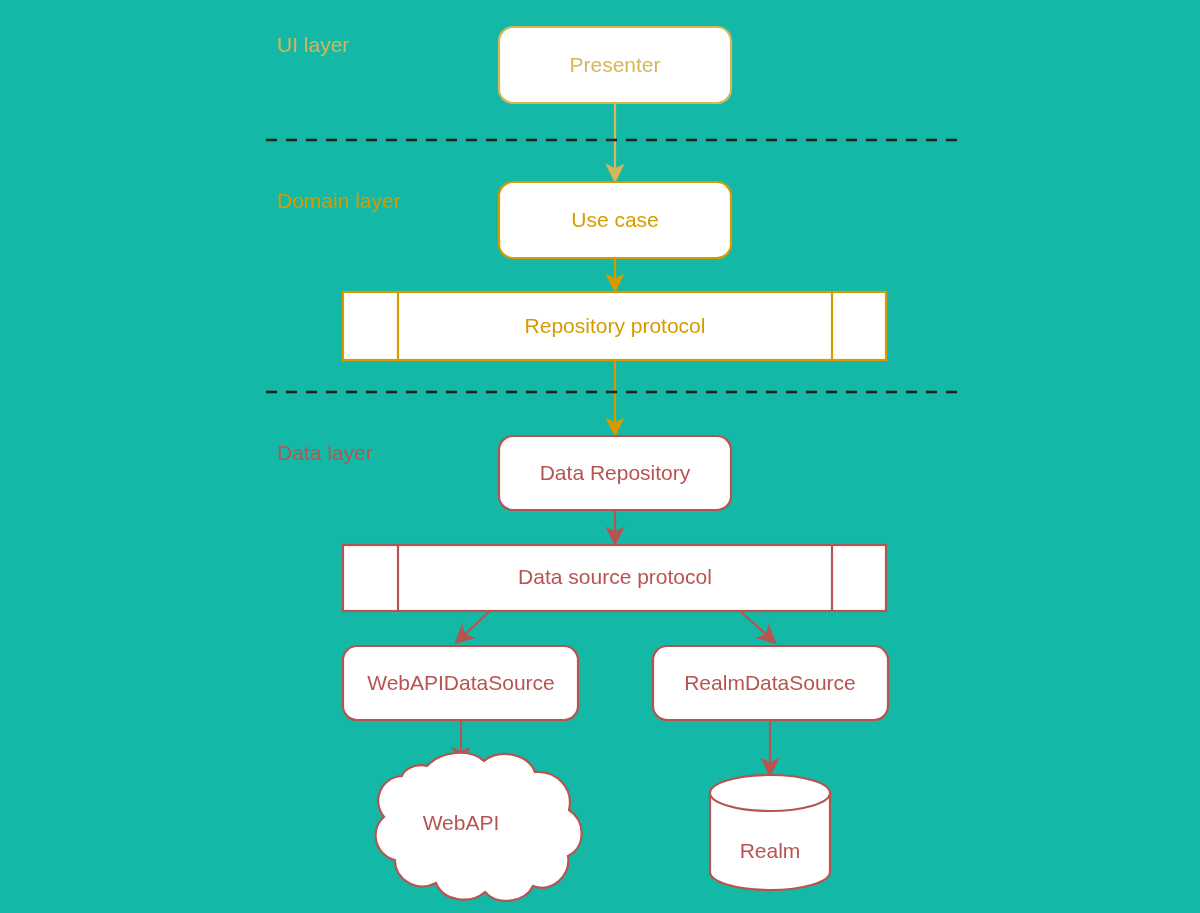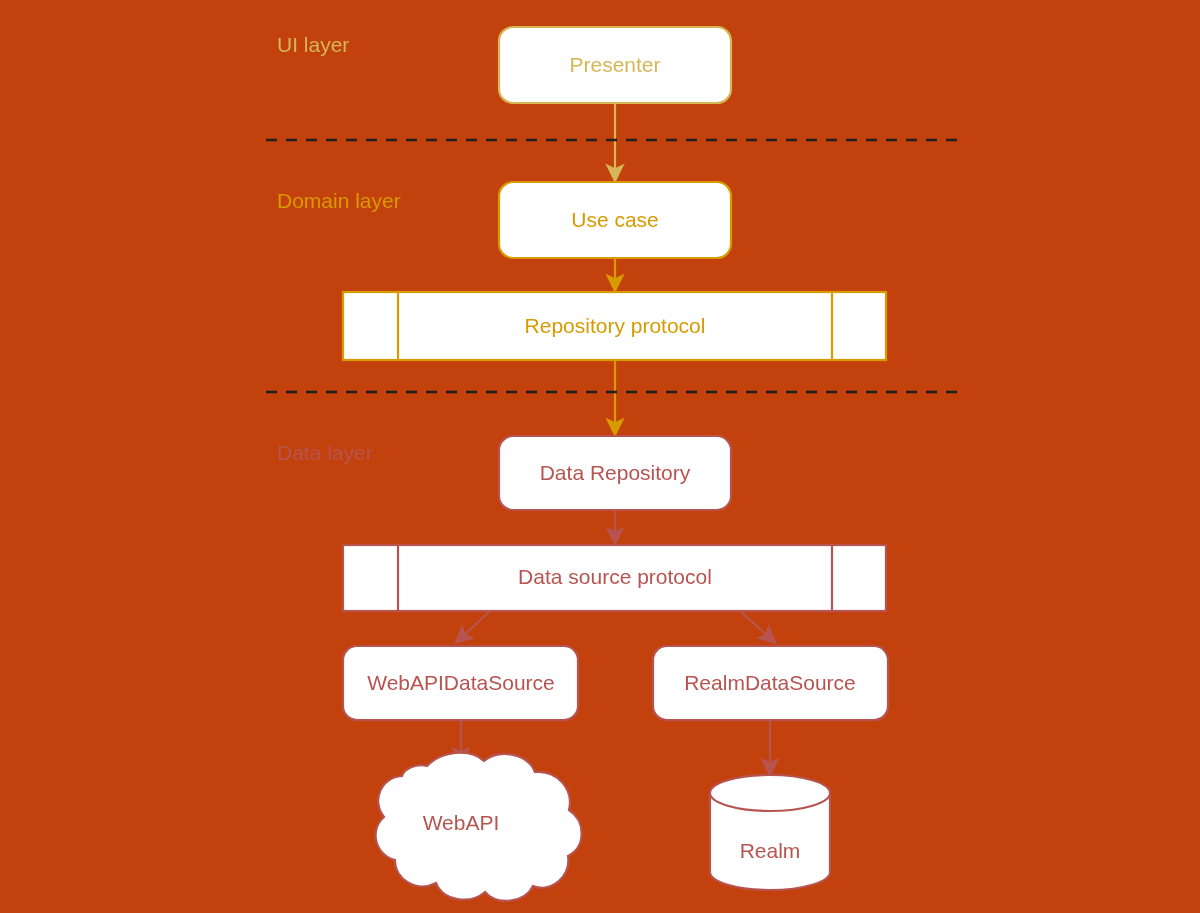--- a/index.html
+++ b/index.html
@@ -8,21 +8,21 @@
     padding: 0;
     background: #ffffff;
   }
   body {
     font-family: "Liberation Sans", "DejaVu Sans", sans-serif;
   }
   #diagram-root {
     position: relative;
     width: 1200px;
     height: 913px;
-    background: #c2410c;
+    background: #14b8a6;
     overflow: hidden;
   }
   #diagram-svg {
     position: absolute;
     left: 0;
     top: 0;
     width: 1200px;
     height: 913px;
     display: block;
   }

